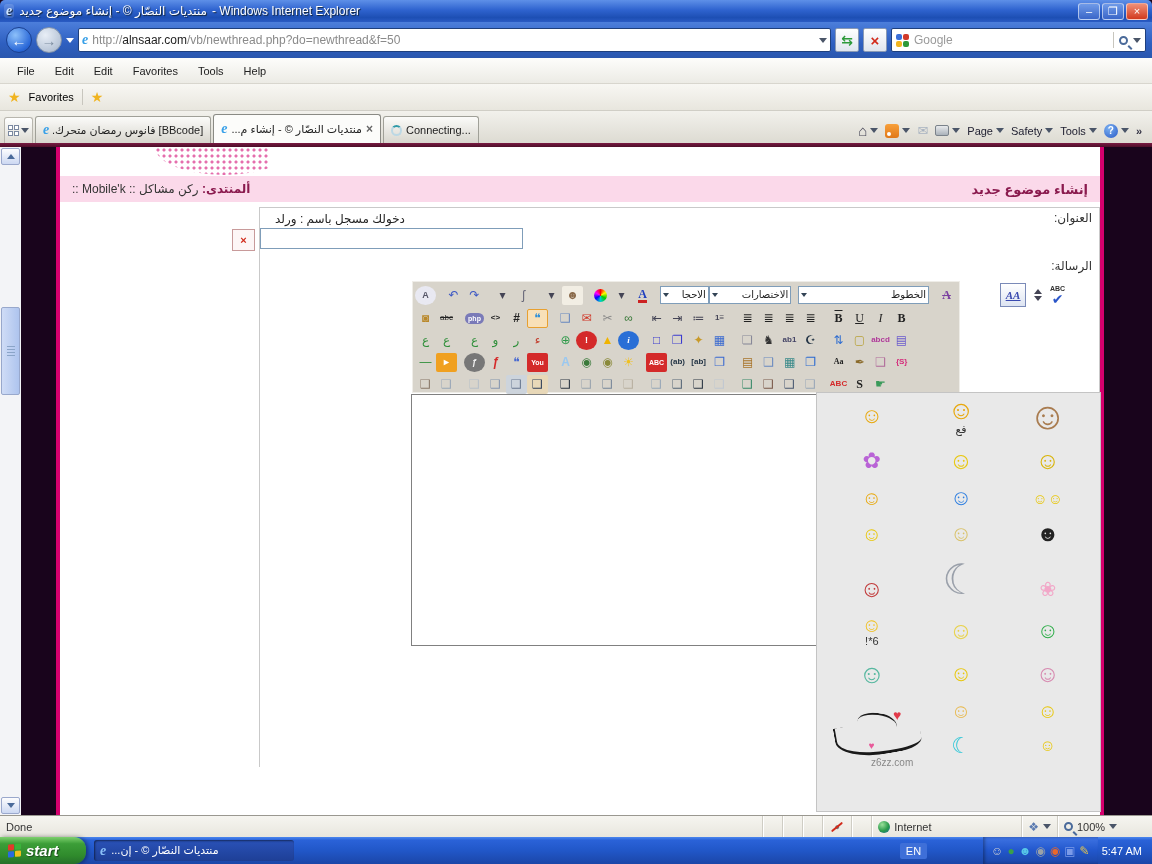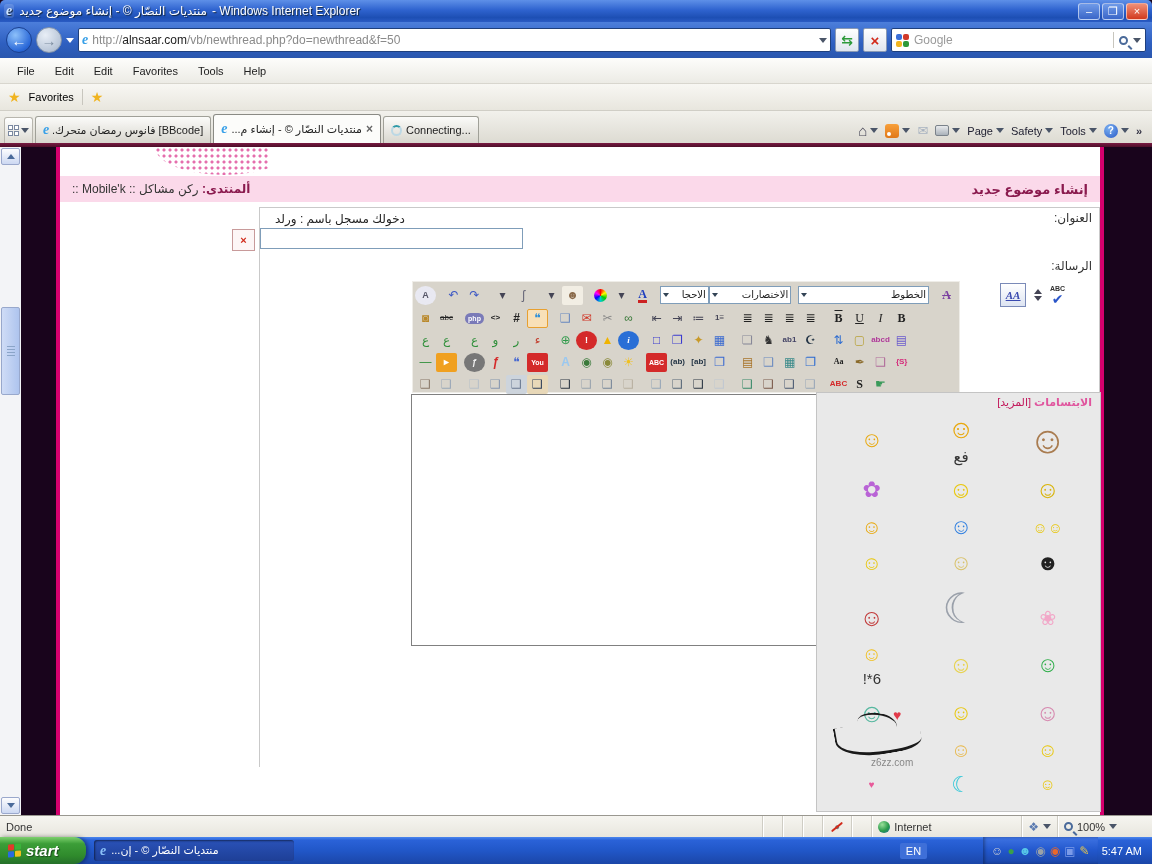--- a/index.html
+++ b/index.html
@@ -176,21 +176,21 @@
 
   
   .smpanel { position:absolute; left:756px; right:auto; top:245px; width:285px; height:420px;
     background:#e9e9e9; border:1px solid #c4c4c4; overflow:hidden; direction:rtl; }
   .smhead { padding:3px 8px; font-size:11px; }
   .smhead .t1 { color:#e0559e; font-weight:bold; }
   .smhead .t2 { color:#c2185b; cursor:pointer; }
   .smgrid { display:grid; grid-template-columns:30% 38% 32%; row-gap:14px; padding:4px 14px;
     align-items:center; justify-items:center; direction:rtl; }
   .sm { display:flex; flex-direction:column; align-items:center; justify-content:center; line-height:1; cursor:pointer; }
-  .sm .lbl { font-size:15px; color:#333; margin-top:7px; }
+  .sm .lbl { font-size:11px; color:#333; margin-top:1px; }
   .sm .lbl:empty { display:none; }
   .callig { position:absolute; left:14px; top:318px; width:110px; height:64px; direction:ltr; cursor:default; }
   .callig .sw1 { position:absolute; left:4px; top:10px; width:86px; height:34px;
     border-bottom:3px solid #1a1a1a; border-left:2px solid #1a1a1a; border-radius:0 0 30% 60%; transform:rotate(-10deg); }
   .callig .sw2 { position:absolute; left:26px; top:2px; width:40px; height:22px;
     border-top:2px solid #1a1a1a; border-radius:60% 60% 0 0; transform:rotate(8deg); }
   .callig .hrt { position:absolute; left:62px; top:-4px; color:#e23a4a; font-size:14px; }
   .callig .cap { position:absolute; left:40px; top:46px; color:#888; font-size:10px; }
 
   
@@ -712,24 +712,20 @@
             </span>
             <span class="cell" data-interactable="true" style="color: rgb(58, 154, 90);">
               <span class="g">☛</span>
             </span>
           </div>
       </div>
 
       <div class="edtext" data-interactable="true"></div>
 
       <div class="smpanel" data-interactable="false">
-        <div class="smhead">
-          <span class="t1" data-interactable="false">الابتسامات</span>
-          <span class="t2" data-interactable="true">[المزيد]</span>
-        </div>
         <div class="smgrid">
 
         <span class="sm" data-interactable="true" style="color: rgb(169, 124, 80); font-size: 38px; grid-area: 1 / 1;">
               <span class="g">☺</span>
             </span>
             <span class="sm" data-interactable="true" style="color: rgb(232, 168, 12); font-size: 26px; grid-area: 1 / 2;">
               <span class="g">☺</span>
               <span class="lbl">فع</span>
             </span>
             <span class="sm" data-interactable="true" style="color: rgb(232, 168, 12); font-size: 22px; grid-area: 1 / 3;">

